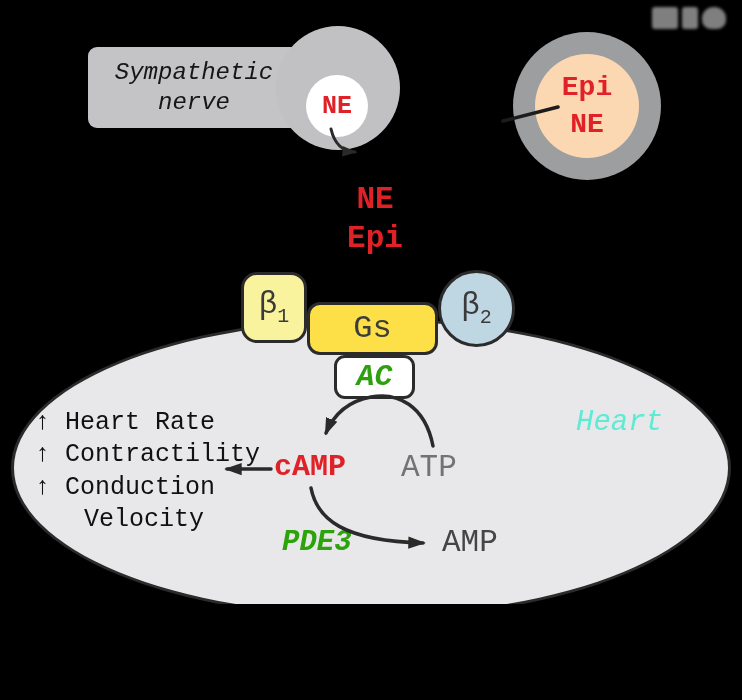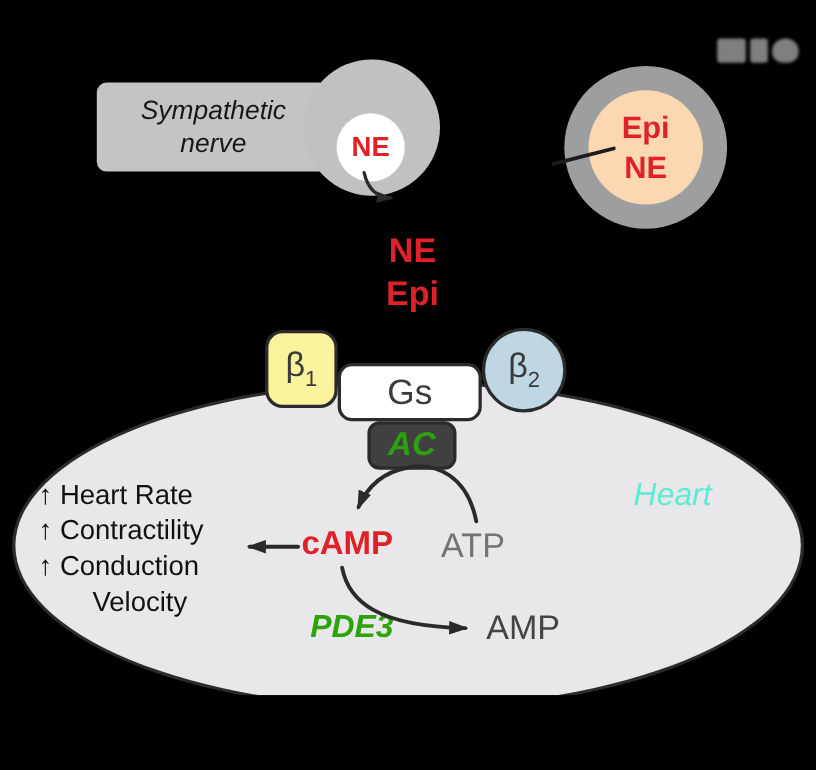--- a/index.html
+++ b/index.html
@@ -1,19 +1,18 @@
 <!DOCTYPE html>
 <html><head>
 <meta charset="utf-8">
 <style>
   html,body{margin:0;padding:0;background:#000;}
   #canvas{
     position:relative;width:742px;height:604px;background:#000;overflow:hidden;
-    font-family:Liberation Sans, sans-serif;
-    margin-top:28px;
+    font-family:Liberation Mono, monospace;
   }
   .abs{position:absolute;}
   
   .nerve-rect{
     left:88px;top:47px;width:212px;height:81px;background:#c4c4c6;border-radius:9px;
     display:flex;align-items:center;justify-content:center;text-align:center;
     font-style:italic;font-size:24px;line-height:1.22;color:#161616;
   }
   .terminal-circle{left:276px;top:26px;width:124px;height:124px;background:#c1c1c3;border-radius:50%;}
   .ne-vesicle{
@@ -25,24 +24,24 @@
   .epi-core{
     left:535px;top:54px;width:104px;height:104px;background:#fcd8b2;border-radius:50%;
     display:flex;flex-direction:column;align-items:center;justify-content:center;gap:9px;
     font-size:28px;font-weight:bold;color:#e02127;line-height:1;
   }
   
   .ligand{width:90px;text-align:center;font-size:31px;font-weight:bold;color:#e02127;line-height:1;}
   
   .node{border:3px solid #2b2b2b;display:flex;align-items:center;justify-content:center;box-sizing:border-box;}
   .beta1{left:241px;top:272px;width:66px;height:71px;background:#f8f39c;border-radius:16px;}
-  .gs{left:307px;top:302px;width:131px;height:53px;background:#ffffff;border-radius:13px;
+  .gs{left:307px;top:302px;width:131px;height:53px;background:#fde047;border-radius:13px;
       font-size:32px;color:#3c3c3c;}
   .beta2{left:438px;top:270px;width:77px;height:77px;background:#bed7e3;border-radius:50%;}
-  .ac{left:334px;top:355px;width:81px;height:44px;background:#404040;border-radius:11px;
+  .ac{left:334px;top:355px;width:81px;height:44px;background:#ffffff;border-radius:11px;
       font-style:italic;font-weight:600;font-size:30px;color:#2f9f12;}
   .beta-glyph{font-size:31px;color:#3a3a3a;line-height:1;text-align:center;}
   .beta-sub{font-size:20px;color:#3a3a3a;vertical-align:-9px;}
   
   .heart-ellipse{
     left:11px;top:318px;width:720px;height:300px;background:#e8e8ea;border:3px solid #2b2b2b;
     border-radius:50%;box-sizing:border-box;
   }
   .effect-line{font-size:25px;color:#111;line-height:1;white-space:nowrap;}
   .camp{left:274px;top:452px;font-size:30px;font-weight:bold;color:#e02127;line-height:1;}

